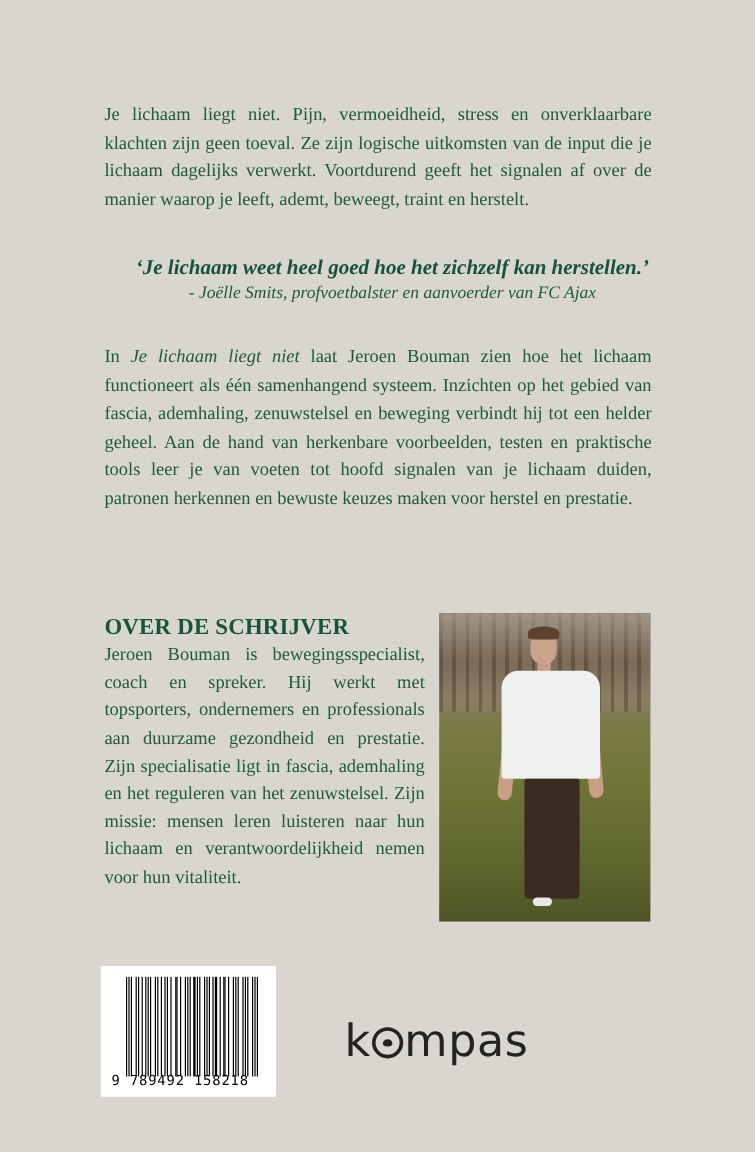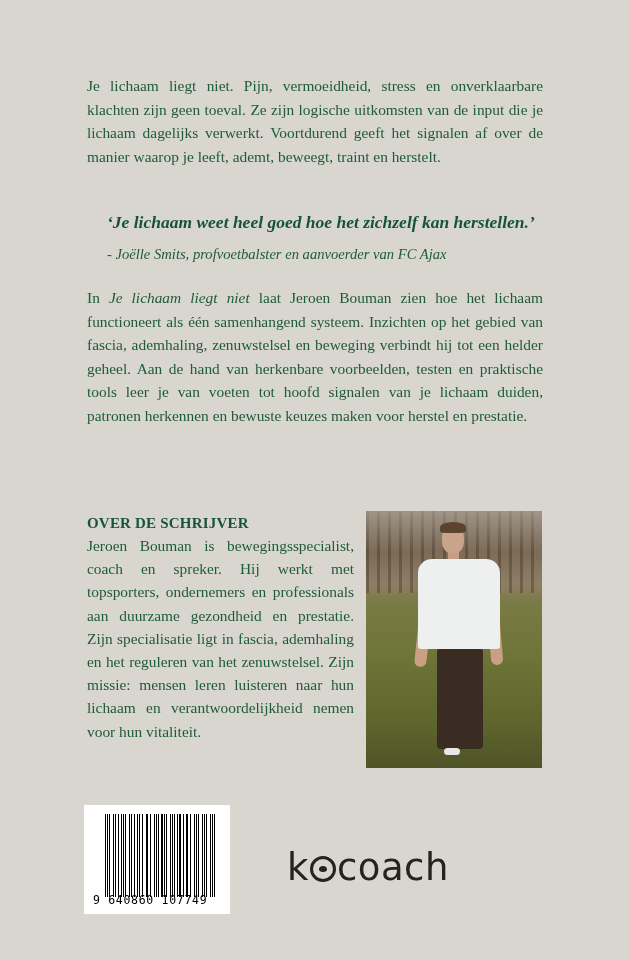--- a/index.html
+++ b/index.html
@@ -13,36 +13,36 @@
   }
   .text-block {
     position: absolute;
     left: 87px;
     width: 456px;
     font-size: 15.4px;
     line-height: 23.5px;
     text-align: justify;
     color: #1e5a3b;
   }
-  #intro { top: 74px; }
-  #quote-block { position: absolute; left: 107px; top: 212px; width: 440px; }
+  #intro { top: 84px; }
+  #quote-block { position: absolute; left: 107px; top: 212px; width: 440px; text-align: center; }
   .quote {
     font-style: italic; font-weight: bold;
     font-size: 17.5px; line-height: 20px;
     color: #16533a;
   }
   .attribution {
     font-style: italic; font-size: 14.6px; line-height: 21px;
-    color: #1e5a3b; margin-top: 12px;
+    color: #1e5a3b; margin-top: 2px;
   }
   #description { top: 286px; }
   #description em { font-style: italic; }
   .author-section { position: absolute; left: 87px; top: 512px; width: 267px; }
   .author-heading {
-    font-weight: bold; font-size: 15px; line-height: 22px;
+    font-weight: bold; font-size: 19px; line-height: 22px;
     color: #17543a; letter-spacing: 0.2px;
   }
   .author-bio {
     font-size: 15.4px; line-height: 23.2px; text-align: justify;
     color: #1e5a3b;
   }
   .author-photo {
     position: absolute; left: 366px; top: 511px; width: 176px; height: 257px;
     overflow: hidden;
     background:
@@ -159,22 +159,22 @@
       <span style="width: 2px; margin-right: 1px;"></span>
       <span style="width: 1px; margin-right: 2px;"></span>
       <span style="width: 1px; margin-right: 3px;"></span>
       <span style="width: 3px; margin-right: 1px;"></span>
       <span style="width: 1px; margin-right: 2px;"></span>
       <span style="width: 2px; margin-right: 3px;"></span>
       <span style="width: 1px; margin-right: 1px;"></span>
       <span style="width: 1px; margin-right: 2px;"></span>
       <span style="width: 2px; margin-right: 3px;"></span>
     </div>
-  <div class="barcode-digits">9 640860 107749</div>
+  <div class="barcode-digits">9 789492 158218</div>
 </div>
 
 <div class="publisher">
   <div class="publisher-logo">
     <span>k</span>
       <span class="logo-o"></span>
-      <span>coach</span>
+      <span>mpas</span>
   </div>
 </div>
 
 </body></html>

